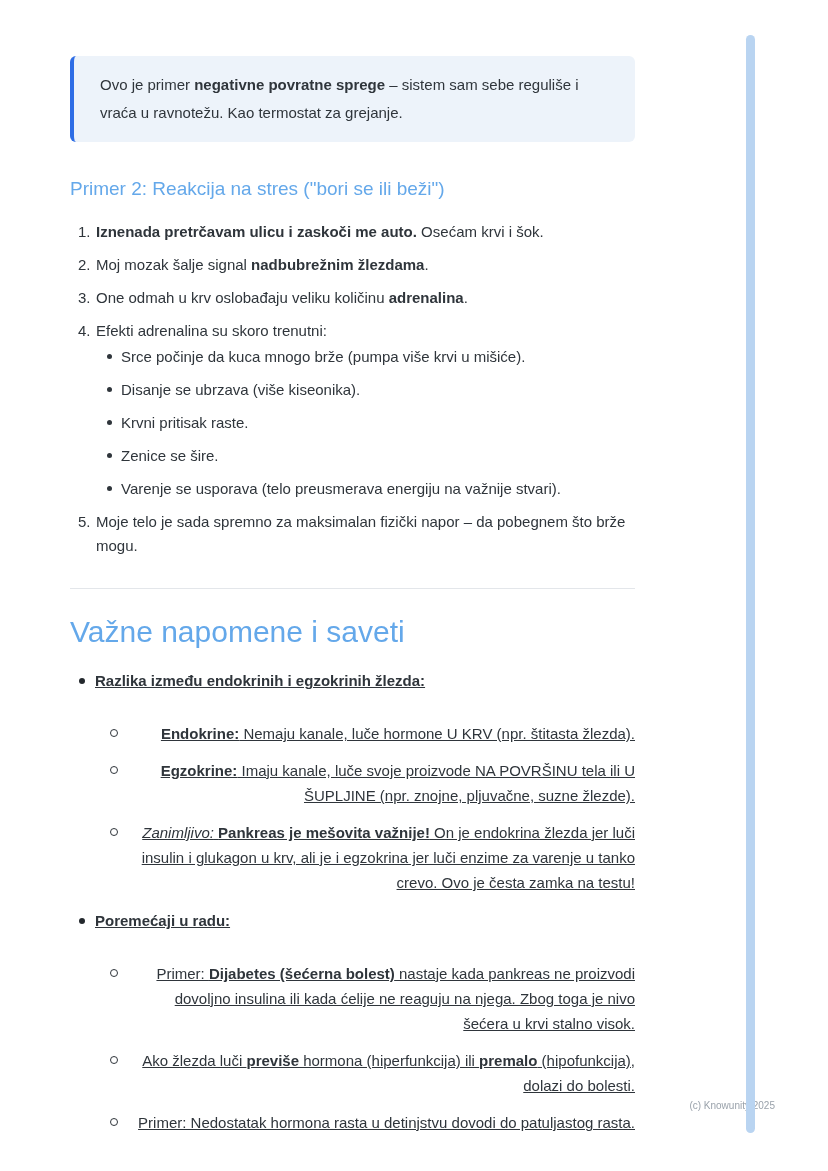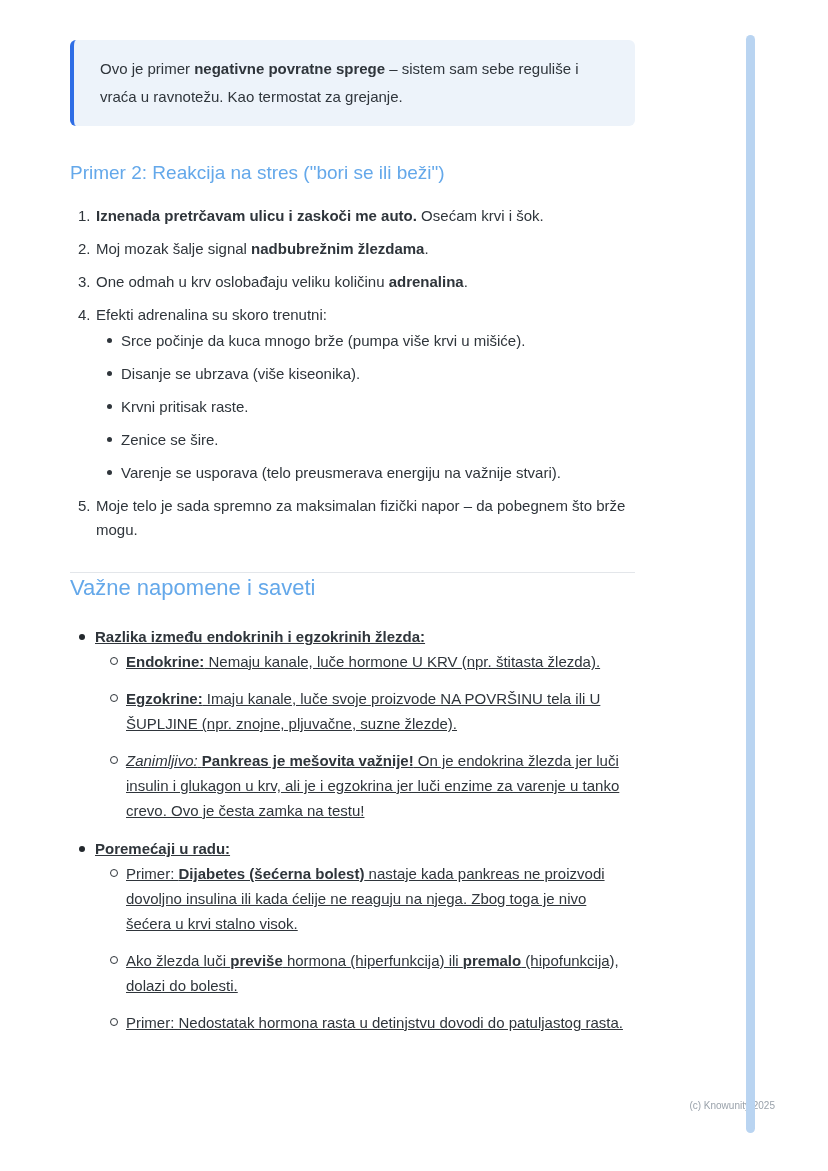--- a/index.html
+++ b/index.html
@@ -4,36 +4,36 @@
 <style>
   * { box-sizing: border-box; margin: 0; padding: 0; }
   html, body { width: 828px; height: 1171px; }
   body {
     background: #ffffff;
     font-family: "Liberation Sans", "DejaVu Sans", sans-serif;
     color: var(--text, #2f353b);
     position: relative;
     overflow: hidden;
   }
-  .content { position: absolute; left: 70px; top: 40px; width: 565px; font-size: 15px; }
+  .content { position: absolute; left: 70px; top: 56px; width: 565px; font-size: 15px; }
 
   .callout {
     background: var(--callout-bg, #edf3fa);
     border-left: 4px solid var(--callout-border, #2e6de5);
     border-radius: 6px;
     padding: 15px 22px 15px 26px;
     line-height: 28px;
   }
 
   .b { font-weight: 700; }
   .i { font-style: italic; }
 
   .heading { color: var(--accent-heading, #64a8ea); font-weight: 400; }
   .h1 { font-size: 19px; line-height: 26px; margin-top: 34px; }
-  .h2 { font-size: 22px; line-height: 30px; }
+  .h2 { font-size: 30px; line-height: 30px; margin-top: 28px; }
 
   ol.steps { list-style: none; counter-reset: step; margin-top: 18px; padding-left: 8px; }
   ol.steps > li { counter-increment: step; position: relative; padding-left: 18px; line-height: 24px; margin-bottom: 9px; }
   ol.steps > li::before { content: counter(step) "."; position: absolute; left: 0; top: 0; }
 
   ul.sub-dots { list-style: none; margin-top: 2px; padding-left: 10px; }
   ul.sub-dots > li { position: relative; padding-left: 15px; line-height: 24px; margin-bottom: 9px; }
   ul.sub-dots > li::before {
     content: ""; position: absolute; left: 1px; top: 9px;
     width: 5px; height: 5px; border-radius: 50%; background: var(--text, #2f353b);
@@ -42,21 +42,21 @@
   hr.divider { border: none; border-top: 1px solid var(--divider, #e3e6ea); margin: 30px 0 0 0; }
 
   ul.notes { list-style: none; margin-top: 22px; padding-left: 8px; text-decoration: underline; }
   ul.notes > li { position: relative; padding-left: 17px; margin-bottom: 14px; }
   ul.notes > li::before {
     content: ""; position: absolute; left: 1px; top: 9px;
     width: 6px; height: 6px; border-radius: 50%; background: #23282d;
   }
   .note-title { font-weight: 700; line-height: 24px; }
 
-  ul.sub-circles { list-style: none; margin-top: 0; padding-left: 14px; }
+  ul.sub-circles { list-style: none; margin-top: 28px; padding-left: 14px; text-align: right; }
   ul.sub-circles > li { position: relative; padding-left: 17px; line-height: 25px; margin-bottom: 12px; }
   ul.sub-circles > li::before {
     content: ""; position: absolute; left: 1px; top: 8px;
     width: 6px; height: 6px; border-radius: 50%;
     border: 1.5px solid var(--text, #2f353b); background: transparent;
   }
 
   .footer {
     position: absolute; top: 1100px; right: 53px;
     font-size: 10px; color: var(--footer-text, #9aa2ab); z-index: 1;

